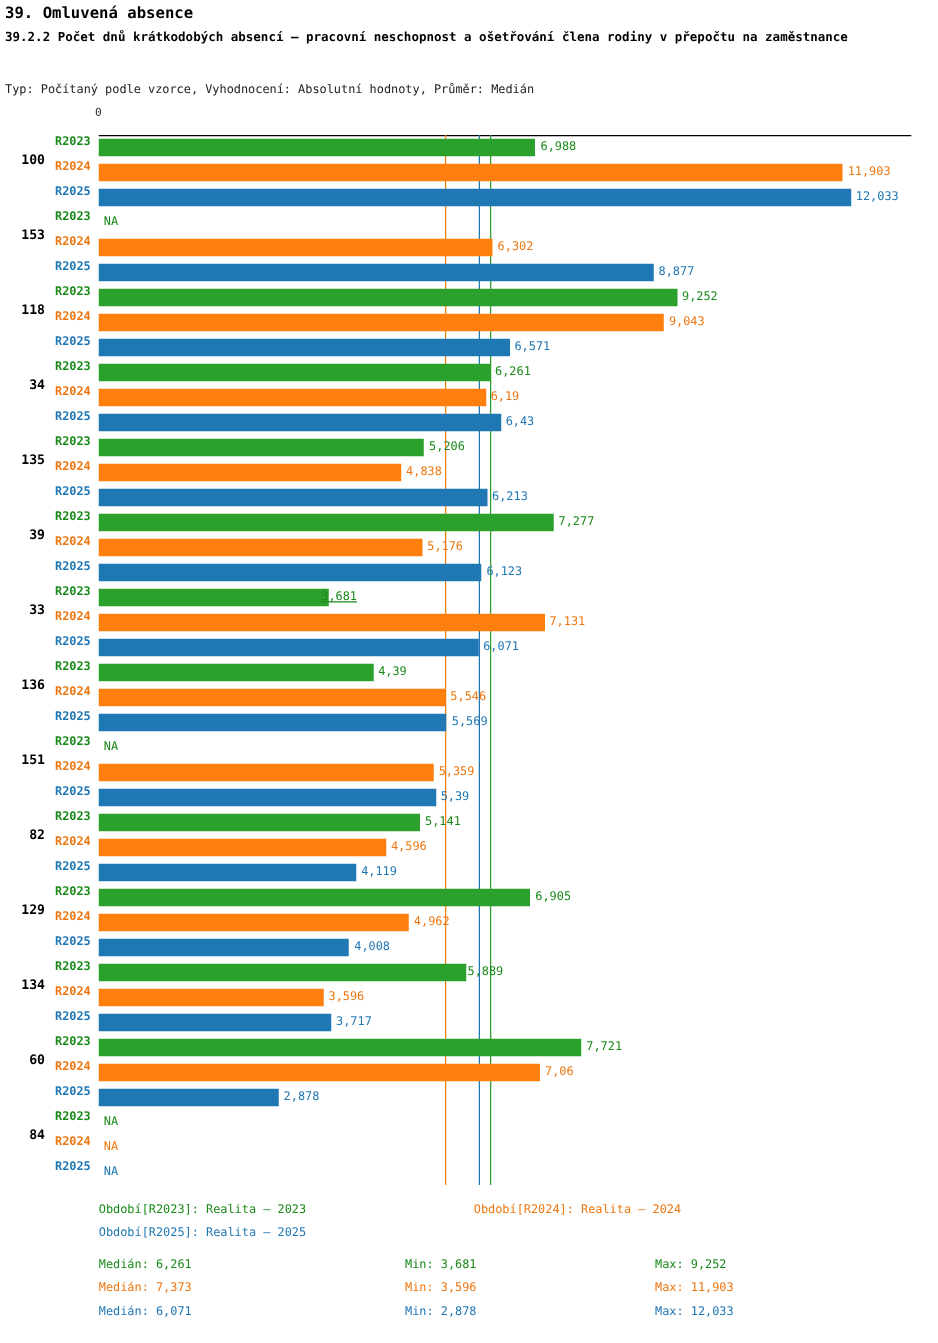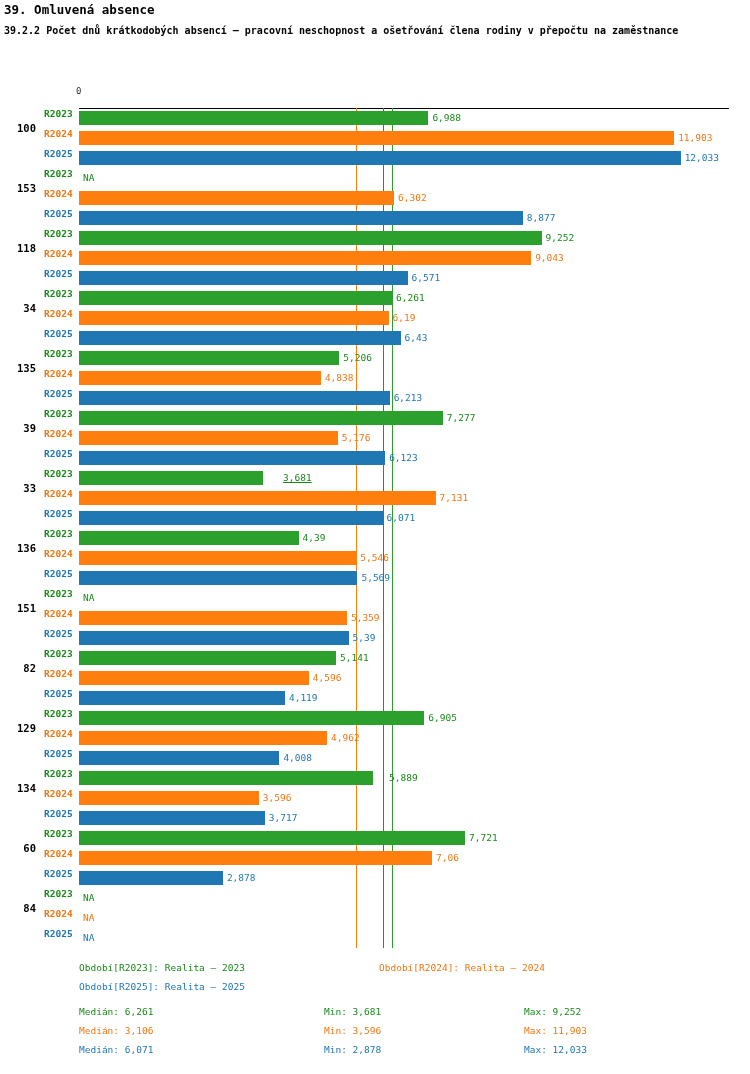--- a/index.html
+++ b/index.html
@@ -143,20 +143,21 @@
   .b2024 { background: #ff7f0e; }
   .b2025 { background: #1f77b4; }
 </style>
 </head>
 <body>
 
 <div class="page">
 
   <div class="hdr-sup">39. Omluvená absence</div>
   <div class="hdr-main">39.2.2 Počet dnů krátkodobých absencí – pracovní neschopnost a ošetřování člena rodiny v přepočtu na zaměstnance</div>
+  <div class="hdr-sub">Typ: Počítaný podle vzorce, Vyhodnocení: Absolutní hodnoty, Průměr: Medián</div>
   <div class="zero-label">0</div>
 
   <div class="plot" id="plot">
     <div class="axis-top"></div>
   <div class="vline" style="left: 392.05px; background: rgb(44, 160, 44);"></div>
       <div class="vline" style="left: 356.3px; background: rgb(255, 127, 14);"></div>
       <div class="vline" style="left: 382.55px; background: rgb(31, 119, 180);"></div>
       <div class="group" style="top: 0px;">
         <div class="glabel">100</div>
         <div class="row" style="top: 0px;">
@@ -262,21 +263,21 @@
           <div class="rlabel c2025">R2025</div>
           <div class="bar b2025" style="width: 306.15px;"></div>
           <div class="vlabel c2025" style="left: 389.15px;">6,123</div>
         </div>
       </div>
       <div class="group" style="top: 360px;">
         <div class="glabel">33</div>
         <div class="row" style="top: 0px;">
           <div class="rlabel c2023">R2023</div>
           <div class="bar b2023" style="width: 184.05px;"></div>
-          <div class="vlabel c2023" style="left: 283px; text-decoration: underline;">3,681</div>
+          <div class="vlabel c2023" style="left: 257px; text-decoration: underline;">3,681</div>
         </div>
         <div class="row" style="top: 20px;">
           <div class="rlabel c2024">R2024</div>
           <div class="bar b2024" style="width: 356.55px;"></div>
           <div class="vlabel c2024" style="left: 439.55px;">7,131</div>
         </div>
         <div class="row" style="top: 40px;">
           <div class="rlabel c2025">R2025</div>
           <div class="bar b2025" style="width: 303.55px;"></div>
           <div class="vlabel c2025" style="left: 386.55px; text-align: center;">6,071</div>
@@ -351,21 +352,21 @@
           <div class="rlabel c2025">R2025</div>
           <div class="bar b2025" style="width: 200.4px;"></div>
           <div class="vlabel c2025" style="left: 283.4px;">4,008</div>
         </div>
       </div>
       <div class="group" style="top: 660px;">
         <div class="glabel">134</div>
         <div class="row" style="top: 0px;">
           <div class="rlabel c2023">R2023</div>
           <div class="bar b2023" style="width: 294.45px;"></div>
-          <div class="vlabel c2023" style="left: 389px;">5,889</div>
+          <div class="vlabel c2023" style="left: 374px;">5,889</div>
         </div>
         <div class="row" style="top: 20px;">
           <div class="rlabel c2024">R2024</div>
           <div class="bar b2024" style="width: 179.8px;"></div>
           <div class="vlabel c2024" style="left: 262.8px;">3,596</div>
         </div>
         <div class="row" style="top: 40px;">
           <div class="rlabel c2025">R2025</div>
           <div class="bar b2025" style="width: 185.85px;"></div>
           <div class="vlabel c2025" style="left: 268.85px;">3,717</div>
@@ -413,21 +414,21 @@
       </div>
       <div class="lg-row" style="top: 19px;">
         <div class="lg-c1" style="color: rgb(31, 119, 180);">Období[R2025]: Realita – 2025</div>
       </div>
       <div class="lg-row" style="top: 44px;">
         <div class="st-c1" style="color: rgb(26, 138, 26);">Medián: 6,261</div>
         <div class="st-c2" style="color: rgb(26, 138, 26);">Min: 3,681</div>
         <div class="st-c3" style="color: rgb(26, 138, 26);">Max: 9,252</div>
       </div>
       <div class="lg-row" style="top: 63px;">
-        <div class="st-c1" style="color: rgb(238, 119, 17);">Medián: 3,106</div>
+        <div class="st-c1" style="color: rgb(238, 119, 17);">Medián: 7,373</div>
         <div class="st-c2" style="color: rgb(238, 119, 17);">Min: 3,596</div>
         <div class="st-c3" style="color: rgb(238, 119, 17);">Max: 11,903</div>
       </div>
       <div class="lg-row" style="top: 82px;">
         <div class="st-c1" style="color: rgb(31, 119, 180);">Medián: 6,071</div>
         <div class="st-c2" style="color: rgb(31, 119, 180);">Min: 2,878</div>
         <div class="st-c3" style="color: rgb(31, 119, 180);">Max: 12,033</div>
       </div>
     </div>
 

